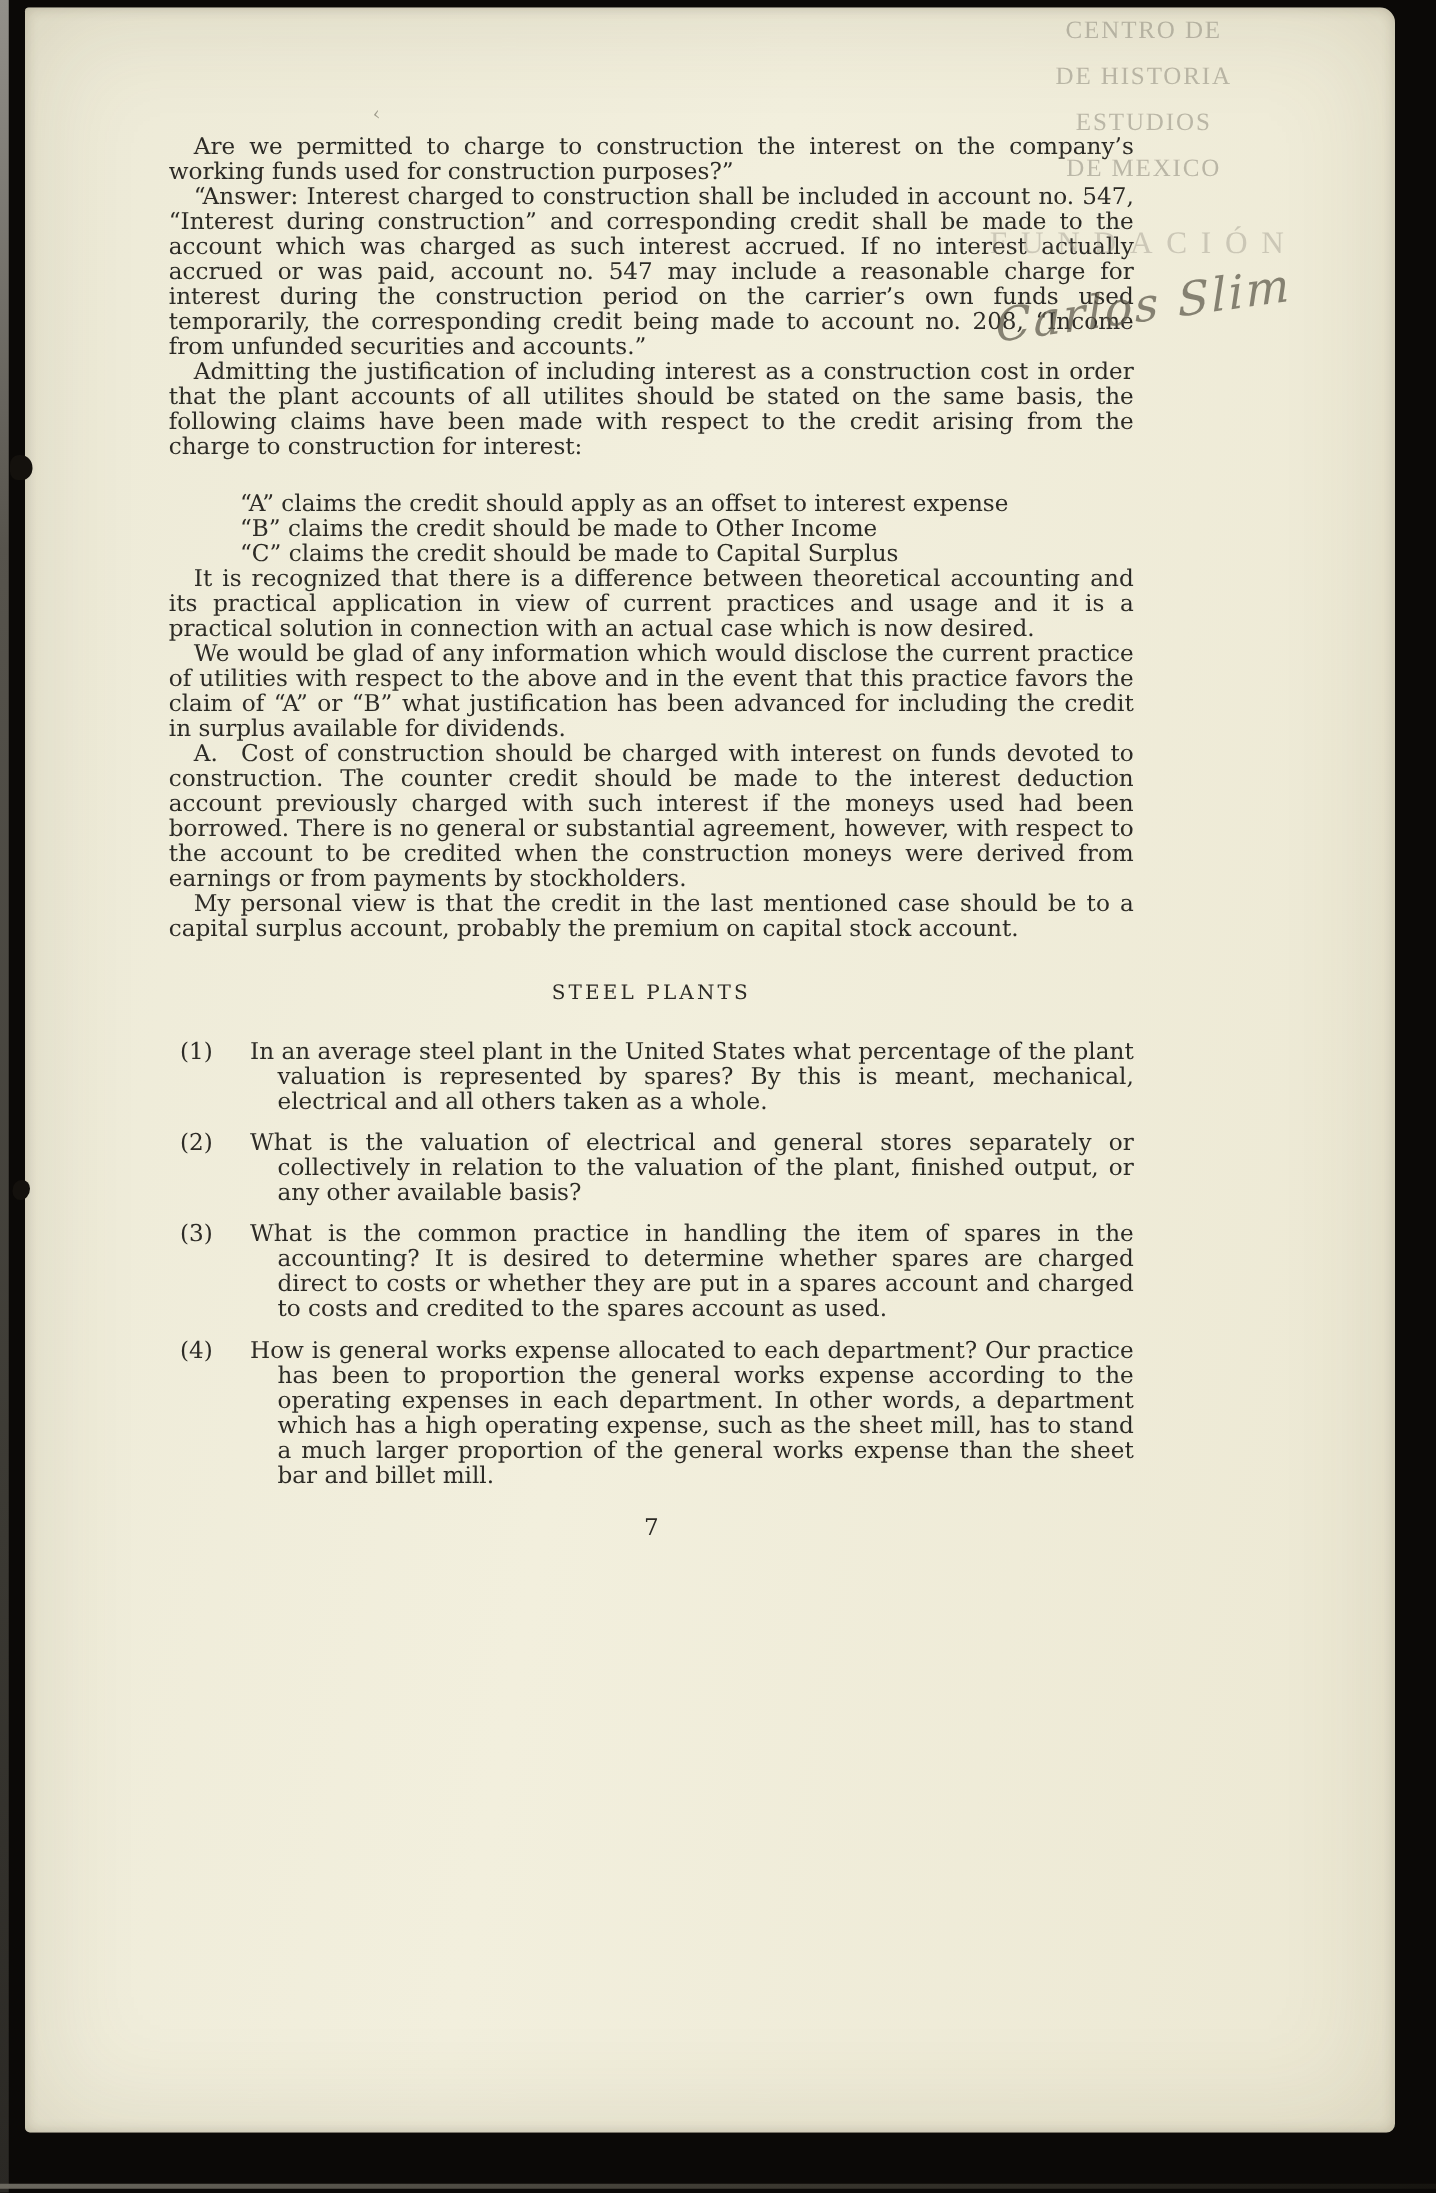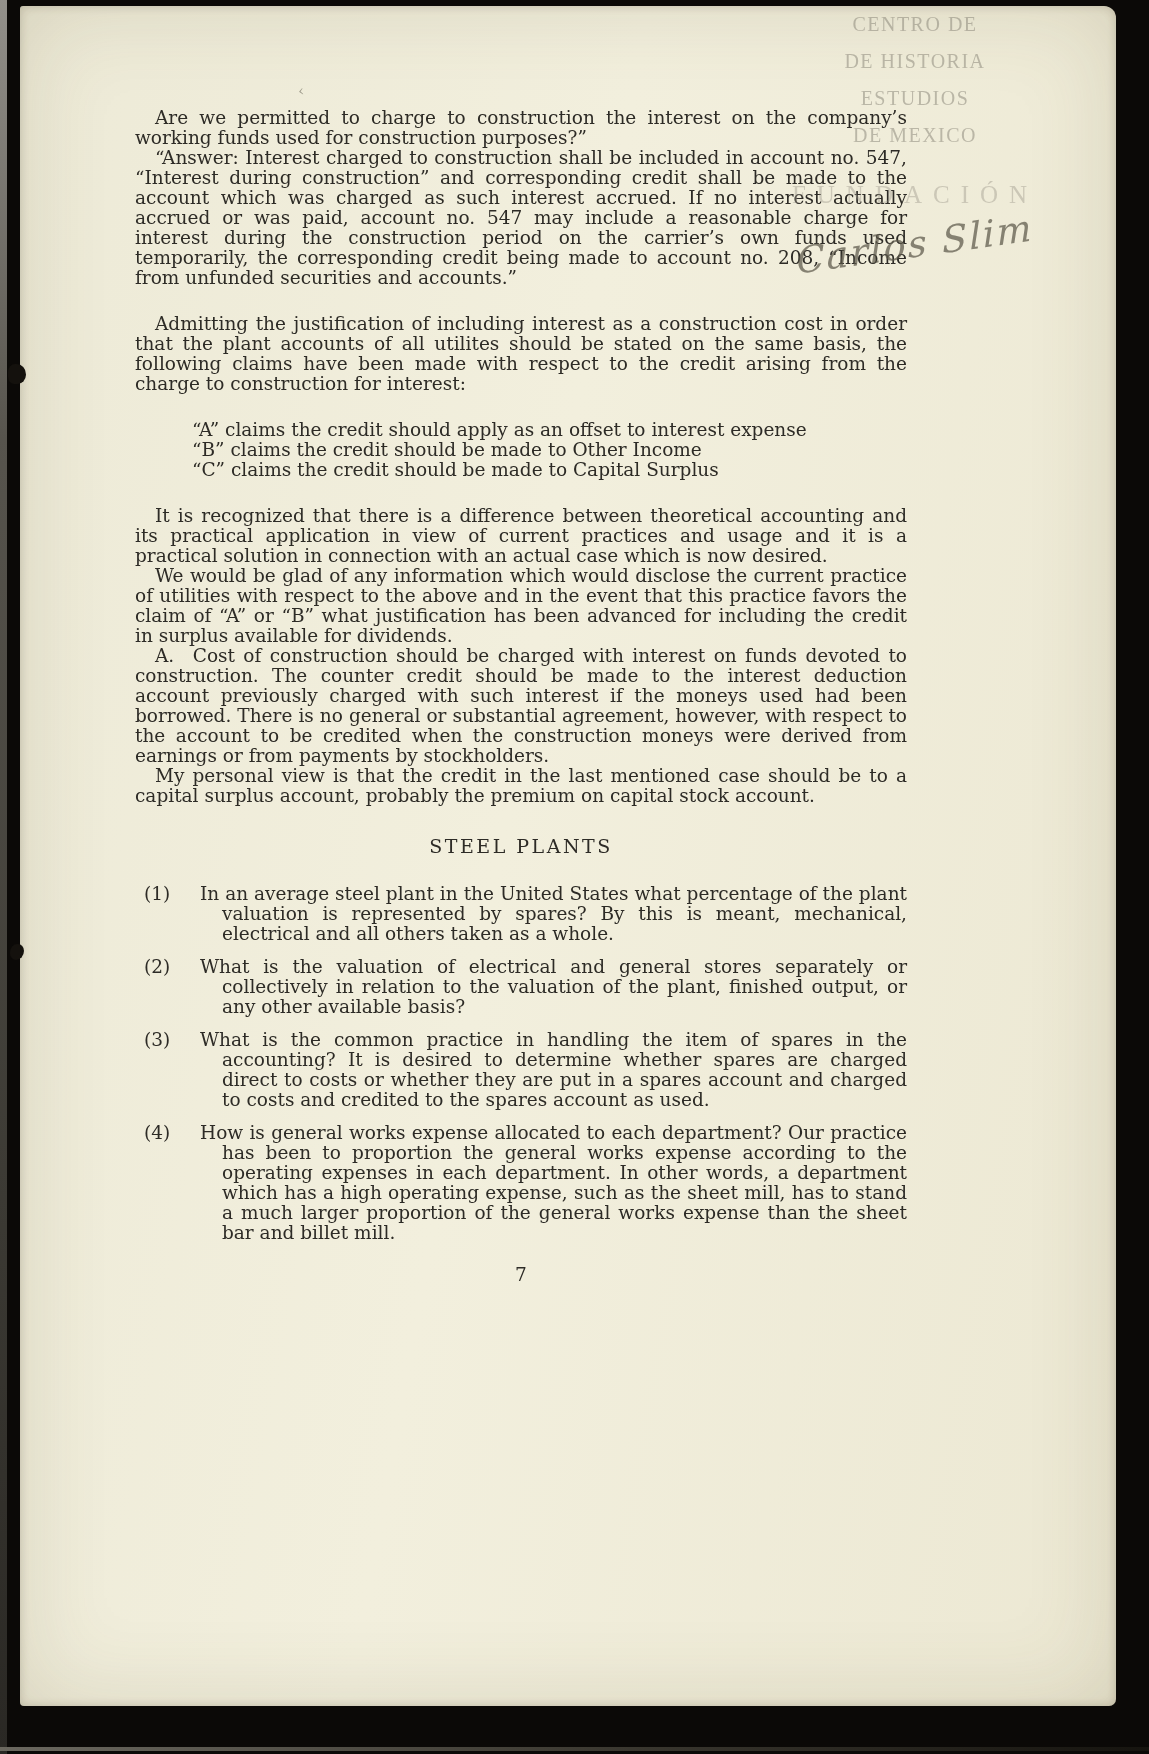--- a/index.html
+++ b/index.html
@@ -61,28 +61,28 @@
   }
 
   
   .content {
     position: absolute; left: 115px; top: 102px; width: 772px;
     color: #2d2b26; font-size: 18.5px; line-height: 20px;
     z-index: 1;
   }
   .para { margin: 0; text-align: justify; }
   .indent { text-indent: 20px; }
-  .gap { margin-top: 26px; }
+  .gap { }
 
   .claims { margin: 26px 0 0 57px; }
   .claim { margin: 0; white-space: nowrap; }
 
   .heading {
     margin: 30px 0 28px; text-align: center;
-    font-size: 19px; font-weight: normal; letter-spacing: 2.5px;
+    font-size: 16px; font-weight: normal; letter-spacing: 2.5px;
   }
 
   .qitem {
     position: relative; margin: 13px 0 0 87px;
     text-align: justify; text-indent: -22px;
   }
   .qitem.first { margin-top: 26px; }
   .qnum { position: absolute; left: -56px; top: 0; }
 
   .page-number { margin-top: 22px; text-align: center; }

